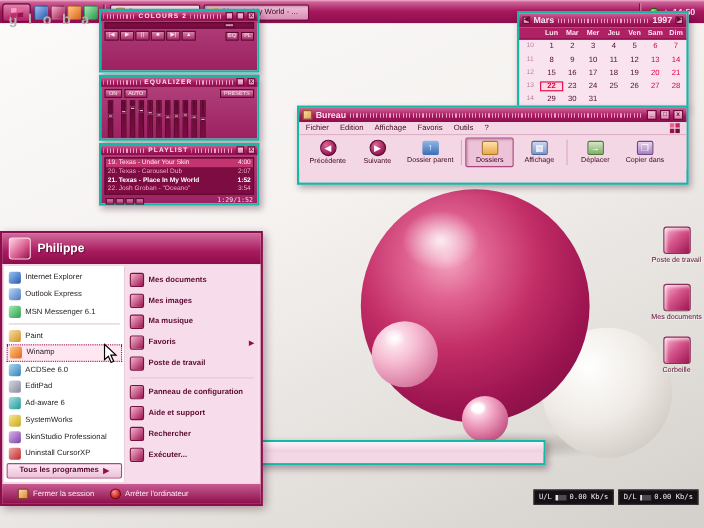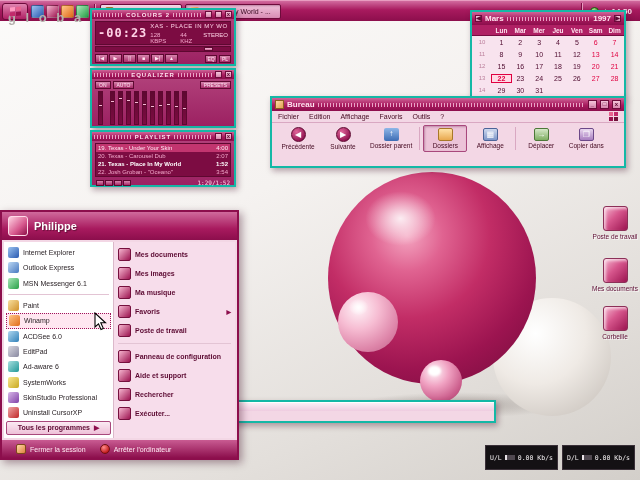--- a/index.html
+++ b/index.html
@@ -119,21 +119,21 @@
 
   
   .dicon { position:absolute; width:62px; text-align:center; }
   .dicon .img { margin:0 auto 2px auto; width:25px; height:25px; border-radius:3px; border:1px solid #8c3058;
     background:linear-gradient(135deg,#f6b5cf 0%,#d6568c 45%,#9c1450 100%); box-shadow:inset 2px 2px 3px rgba(255,255,255,.6); }
   .dicon .lbl { font-size:6.5px; color:#5c0a32; text-shadow:1px 1px 0 rgba(255,255,255,.8); }
 
   
   .meter { display:flex; align-items:center; gap:4px; }
   .meter .box { display:flex; align-items:center; gap:3px; background:#141114; border:1px solid #3a3038;
-    color:#f4f0f2; font-size:6.5px; height:25px; padding:0 4px; font-family:"DejaVu Sans Mono", monospace; }
+    color:#f4f0f2; font-size:6.5px; height:14px; padding:0 4px; font-family:"DejaVu Sans Mono", monospace; }
   .meter .bar { width:10px; height:5px; background:linear-gradient(90deg,#e8e2e6 0 2px,#504850 2px); }
 
   
   .startmenu { left:0; top:210px; width:239px; height:250px; border:2px solid #8c0e4c; background:#f3d7e5;
     box-shadow:3px 3px 8px rgba(60,10,35,.4); z-index:40; }
   .sm-head { height:28px; display:flex; align-items:center; gap:6px; padding:0 6px;
     background:linear-gradient(#d06a9c,#a81a5e 60%,#8c0e4c); }
   .sm-avatar { width:20px; height:20px; border:1px solid #ffd9e8; border-radius:3px;
     background:linear-gradient(135deg,#ffd2e2,#d6568c 60%,#8c1048); }
   .sm-user { color:#fff; font-size:11px; font-weight:bold; text-shadow:1px 1px 1px rgba(0,0,0,.4); }
@@ -208,31 +208,20 @@
 
 <div class="win wa" style="left:90px;top:8px;width:146px;height:58px">
   <div class="tbar">
     <span class="grip"></span>
     <span class="cap">COLOURS 2</span>
     <span class="grip"></span>
     <span class="wbtn small"></span>
     <span class="wbtn small"></span>
     <span class="wbtn small">x</span>
   </div>
-  <div class="wa-display">
-    <span class="wa-time">-00:23</span>
-    <div class="wa-info">
-      <div class="wa-marquee">XAS - PLACE IN MY WORLD (1:52)</div>
-      <div class="wa-row2">
-        <span>128 KBPS</span>
-        <span>44 KHZ</span>
-        <span class="ch">STEREO</span>
-      </div>
-    </div>
-  </div>
   <div class="wa-slider">
       <i style="left:108px"></i>
     </div>
   <div class="wa-ctl">
     <span class="b">|◀</span>
     <span class="b">▶</span>
     <span class="b">||</span>
     <span class="b">■</span>
     <span class="b">▶|</span>
     <span class="b">▲</span>

